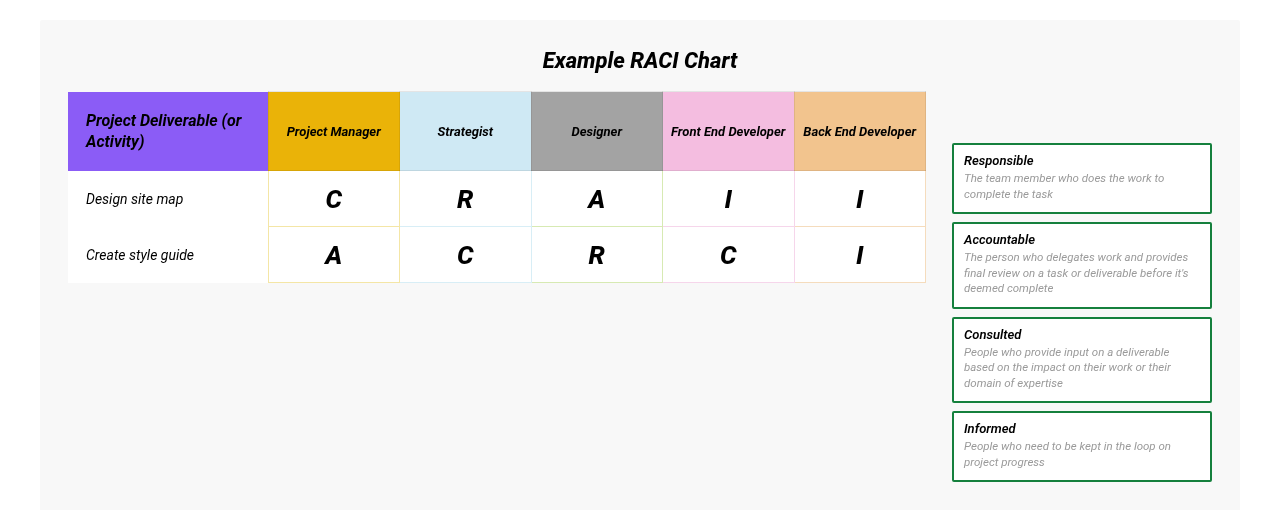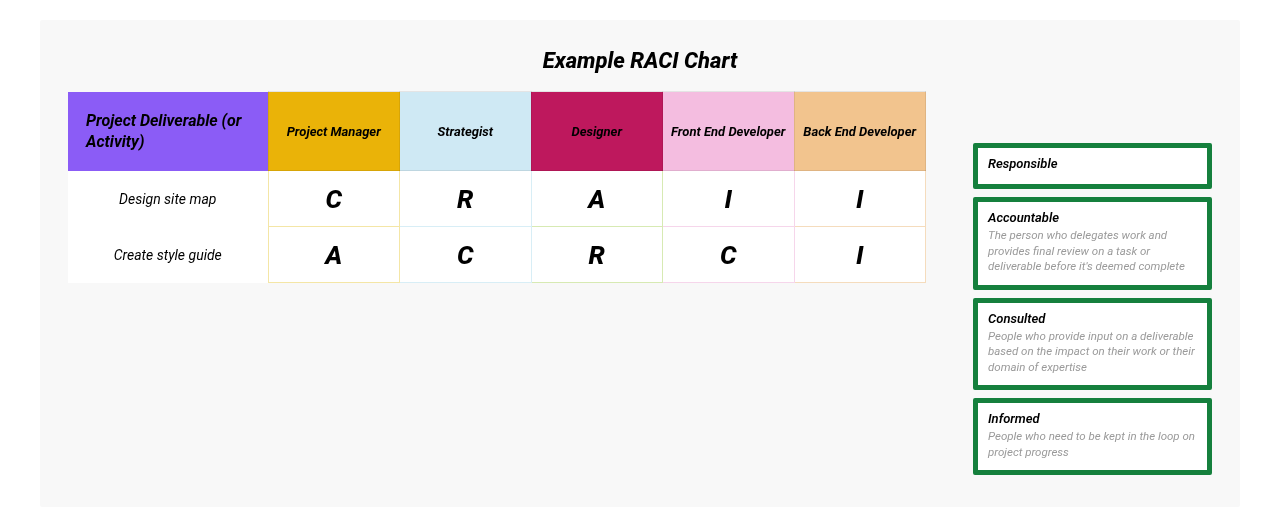--- a/index.html
+++ b/index.html
@@ -46,28 +46,28 @@
     table.raci th.role {
       font-size: 13px;
       font-weight: 700;
       color: #000;
       text-align: center;
       padding: 14px 6px;
       border: 1px solid rgba(0,0,0,0.08);
     }
     table.raci th.role.c0 { background: #eab308; }
     table.raci th.role.c1 { background: #cfe9f4; }
-    table.raci th.role.c2 { background: #be185d; }
+    table.raci th.role.c2 { background: #a3a3a3; }
     table.raci th.role.c3 { background: #f4bde0; }
     table.raci th.role.c4 { background: #f2c48e; }
     table.raci td.rowhead {
       background: #ffffff;
       font-size: 14px;
       color: #000;
-      text-align: center;
+      text-align: left;
       padding: 20px 18px;
       font-weight: 400;
     }
     table.raci td.cell {
       background: #ffffff;
       text-align: center;
       font-size: 26px;
       font-weight: 800;
       color: #000;
       padding: 12px 0;
@@ -85,24 +85,23 @@
     .legend {
       width: 260px;
       flex: 0 0 260px;
       display: flex;
       flex-direction: column;
       gap: 8px;
       padding-top: 52px;
     }
     .legend-card {
       background: #ffffff;
-      border: 5px solid #15803d;
+      border: 2px solid #15803d;
       border-radius: 2px;
       padding: 8px 10px 10px 10px;
-      margin-left: 21px;
     }
     .legend-term {
       font-size: 13px;
       font-weight: 600;
       color: #000;
       margin-bottom: 3px;
     }
     .legend-def {
       font-size: 11.5px;
       color: #9a9a9a;
@@ -144,20 +143,21 @@
           <td class="cell c2">R</td>
           <td class="cell c3">C</td>
           <td class="cell c4">I</td>
         </tr>
       </tbody>
     </table>
 
     <div class="legend">
       <div class="legend-card">
         <div class="legend-term">Responsible</div>
+        <div class="legend-def">The team member who does the work to complete the task</div>
       </div>
       <div class="legend-card">
         <div class="legend-term">Accountable</div>
         <div class="legend-def">The person who delegates work and provides final review on a task or deliverable before it's deemed complete</div>
       </div>
       <div class="legend-card">
         <div class="legend-term">Consulted</div>
         <div class="legend-def">People who provide input on a deliverable based on the impact on their work or their domain of expertise</div>
       </div>
       <div class="legend-card">

